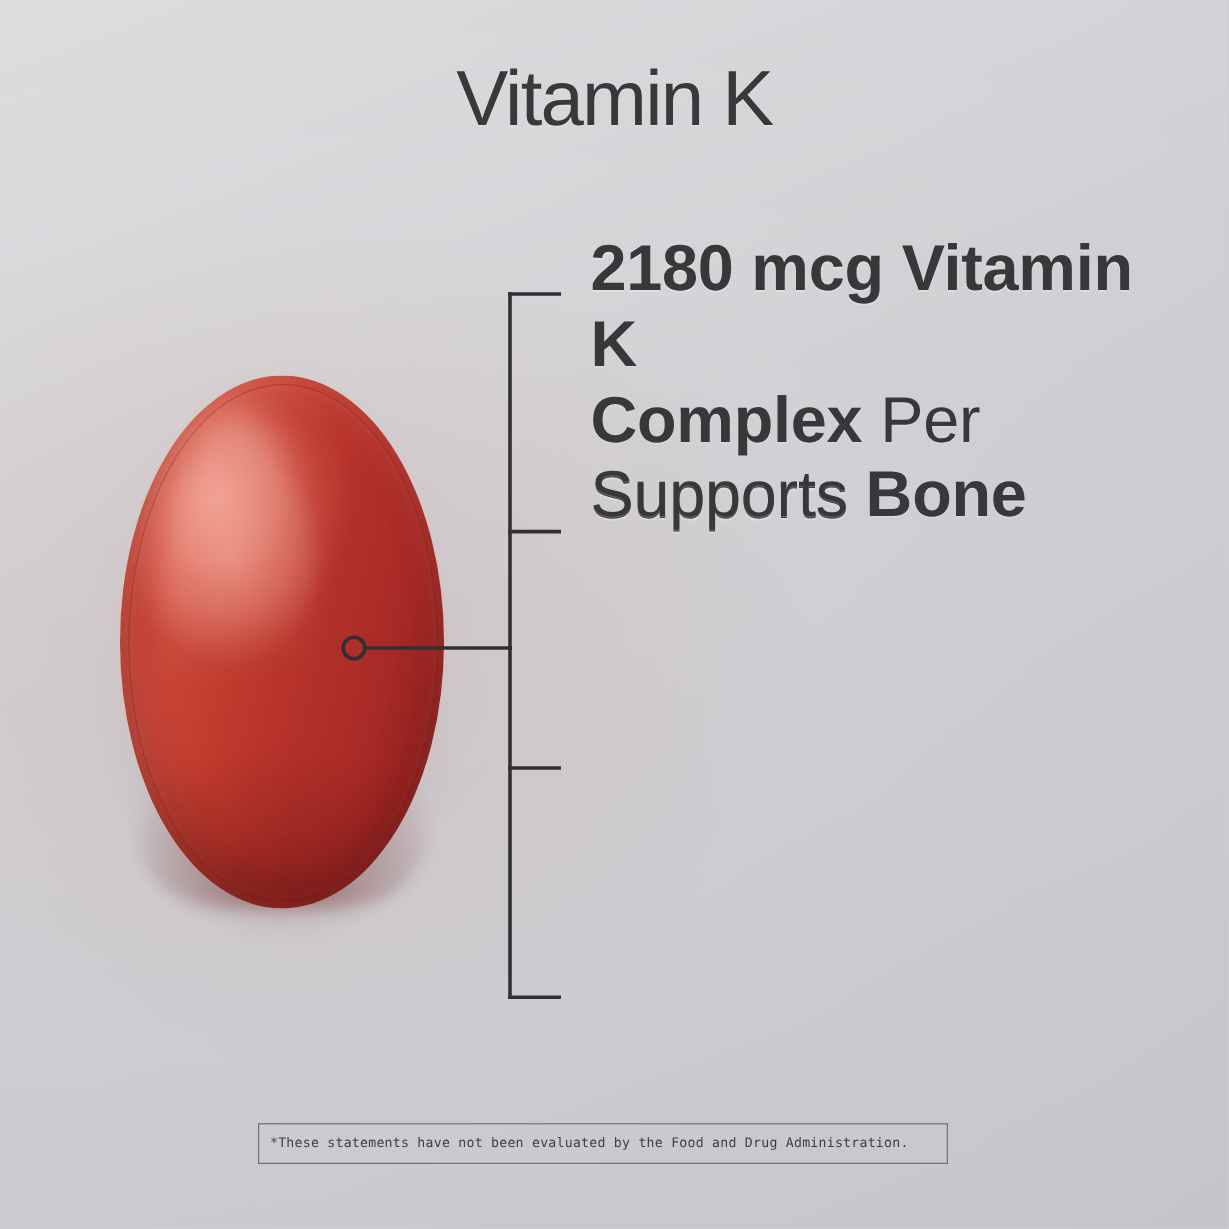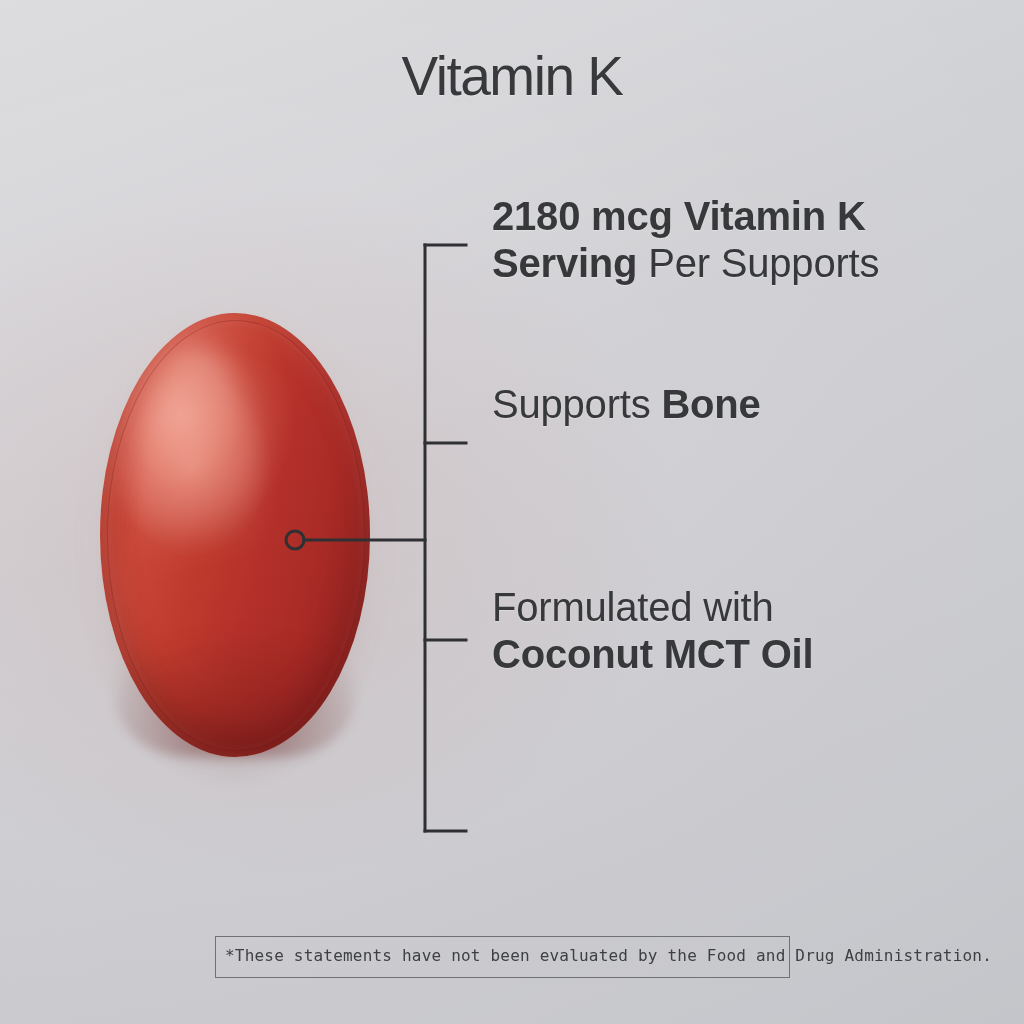--- a/index.html
+++ b/index.html
@@ -28,21 +28,21 @@
     pointer-events: none;
   }
 
   
   .title {
     position: absolute;
     top: 48px;
     left: 0;
     width: 1024px;
     text-align: center;
-    font-size: 55px;
+    font-size: 65px;
     font-weight: 400;
     letter-spacing: -1.5px;
     color: #37393b;
     line-height: 1.05;
     text-shadow: 0 1px 1px rgba(255,255,255,0.35);
   }
 
   
   .capsule-wrap {
     position: absolute;
@@ -118,21 +118,21 @@
 
   
   .bracket { position: absolute; left: 0; top: 0; width: 1024px; height: 1024px; pointer-events: none; }
 
   
   .callout {
     position: absolute;
     left: 492px;
     width: 500px;
     color: #36383a;
-    font-size: 40px;
+    font-size: 54px;
     line-height: 1.17;
     font-weight: 400;
     letter-spacing: -0.2px;
     text-shadow: 0 1px 1px rgba(255,255,255,0.28);
   }
   .callout b { font-weight: 700; }
   .c1 { top: 193px; }
   .c2 { top: 381px; }
   .c3 { top: 584px; }
   .c4 { top: 777px; }
@@ -140,21 +140,21 @@
   
   .disclaimer {
     position: absolute;
     left: 215px;
     top: 936px;
     width: 575px;
     box-sizing: border-box;
     border: 1px solid #6f7176;
     padding: 7px 9px 8px 9px;
     font-family: "DejaVu Sans Mono", monospace;
-    font-size: 16px;
+    font-size: 11px;
     line-height: 1.55;
     color: #3d3f43;
     letter-spacing: 0.2px;
     text-align: left;
   }
   .disclaimer div { white-space: pre; }
 </style>
 </head>
 <body>
 
@@ -180,31 +180,27 @@
       <line x1="425" y1="245" x2="425" y2="831"></line>
       <line x1="425" y1="245" x2="466" y2="245"></line>
       <line x1="425" y1="443" x2="466" y2="443"></line>
       <line x1="425" y1="640" x2="466" y2="640"></line>
       <line x1="425" y1="831" x2="466" y2="831"></line>
     </g>
   </svg>
 
   <div class="callout c1">
     <div><b>2180 mcg Vitamin K</b></div>
-    <div><b>Serving</b><span> Per Supports</span></div>
+    <div><b>Complex</b><span> Per Supports</span></div>
   </div>
 
   <div class="callout c2">
     <div><span>Supports </span><b>Bone</b></div>
   </div>
 
-  <div class="callout c3">
-    <div><span>Formulated with</span></div>
-    <div><b>Coconut MCT Oil</b></div>
-  </div>
 
   <div class="callout c4">
   </div>
 
   <div class="disclaimer">
     <div>*These statements have not been evaluated by the Food and Drug Administration.</div>
   </div>
 
 </div>
 

